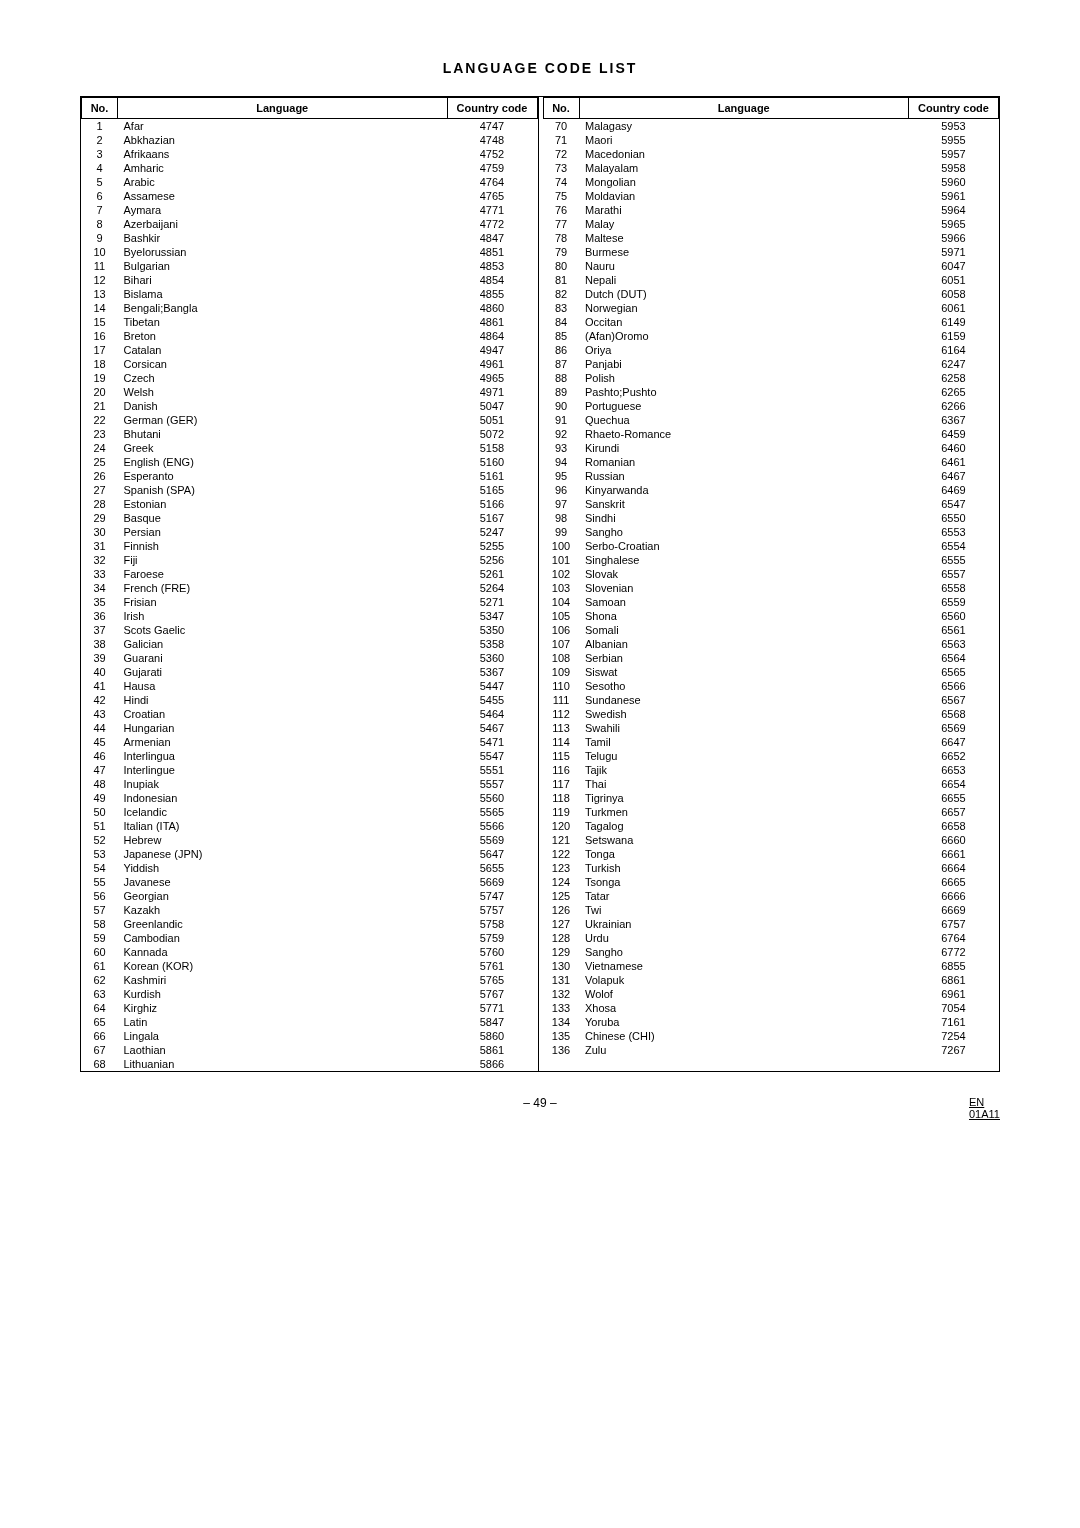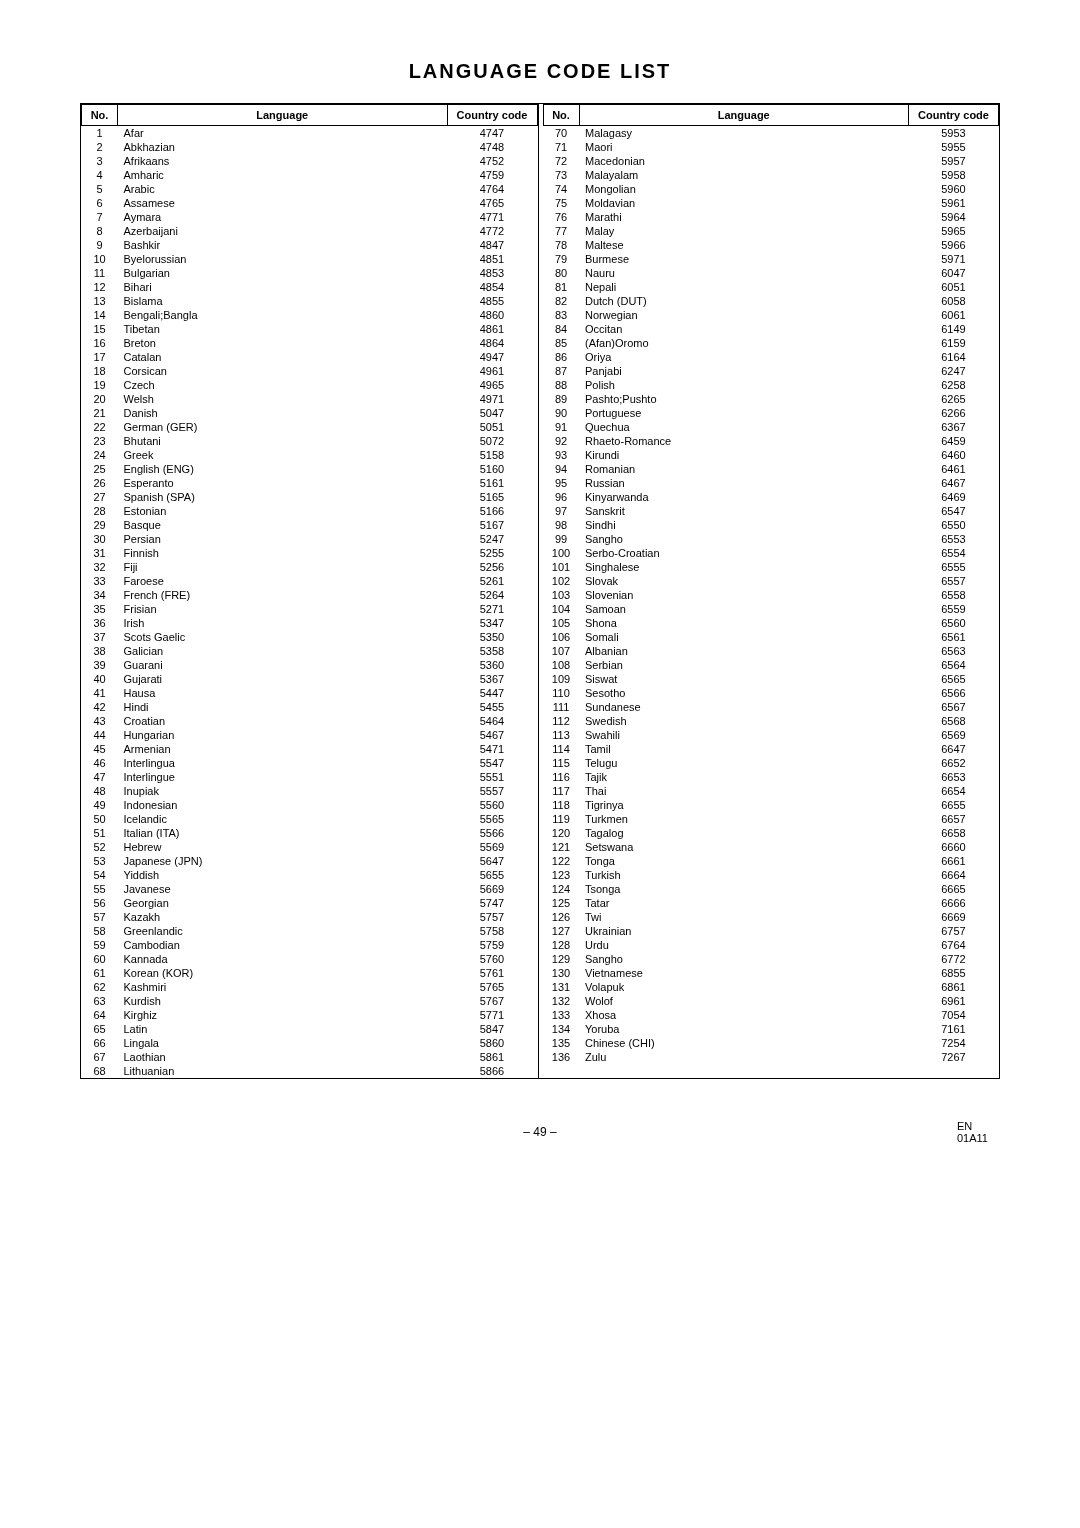--- a/index.html
+++ b/index.html
@@ -7,21 +7,21 @@
       background: #fff;
       font-family: Arial, sans-serif;
       font-size: 11px;
       color: #000;
       width: 1080px;
       min-height: 1528px;
       padding: 60px 80px;
     }
     h1 {
       text-align: center;
-      font-size: 20px;
+      font-size: 14px;
       font-weight: bold;
       letter-spacing: 2px;
       margin-bottom: 20px;
     }
     .table-container {
       display: flex;
       gap: 4px;
       border: 1.5px solid #000;
     }
     .half {
@@ -59,31 +59,32 @@
     }
     td:nth-child(2) {
       width: auto;
     }
     tr.header-row th {
       border: 1px solid #000;
     }
     .footer {
       display: flex;
       justify-content: center;
-      align-items: center;
-      margin-top: 46px;
+      align-items: flex-start;
+      margin-top: 24px;
       position: relative;
     }
     .footer-page {
       font-size: 12px;
     }
     .footer-code {
       position: absolute;
-      right: 12px;
+      right: 0;
       font-size: 11px;
+      text-decoration: underline;
     }
   </style>
 </head>
 <body>
 
 <h1>LANGUAGE CODE LIST</h1>
 
 <div class="table-container">
 
   <div class="half">

